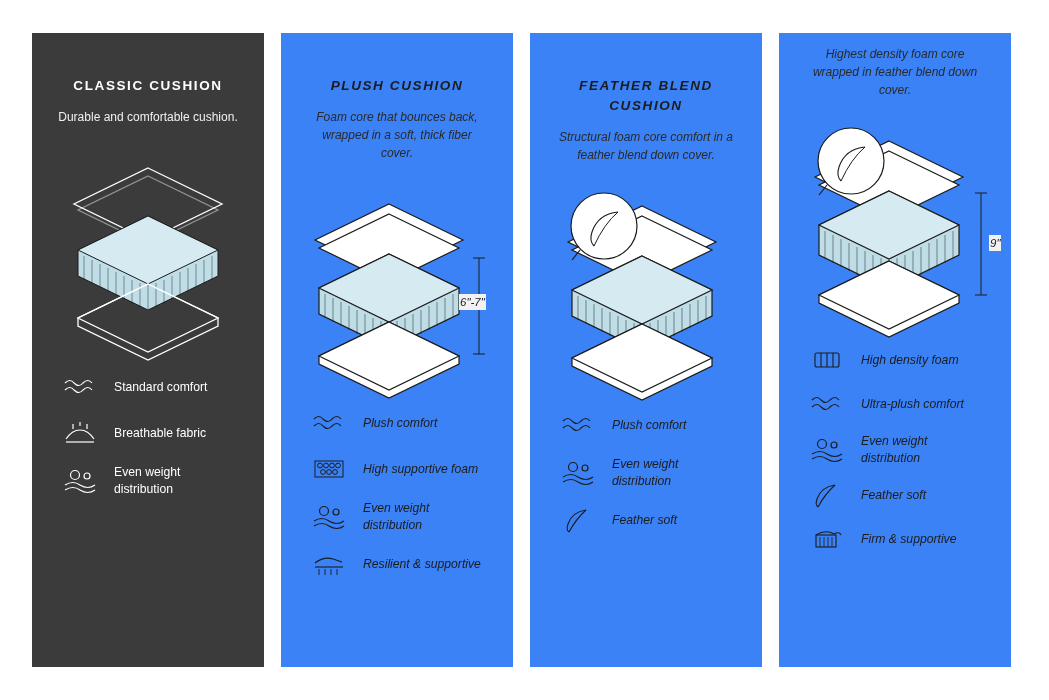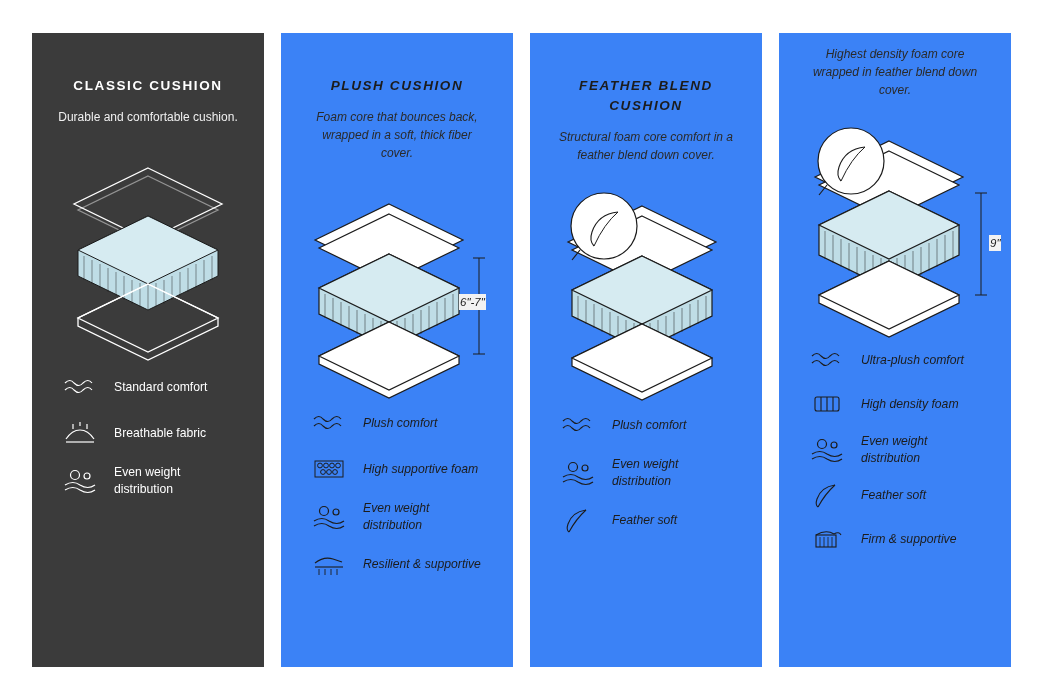--- a/index.html
+++ b/index.html
@@ -394,37 +394,37 @@
           <line x1="196" y1="84" x2="208" y2="84"></line>
           <line x1="196" y1="186" x2="208" y2="186"></line>
         </g>
       </svg>
       <span class="dim" style="left:210px; top:126px; background:#f2f2f2; padding:2px 1px;">9"</span>
     </div>
 
     <div class="features" style="gap:14px;">
       <div class="feature">
         <span class="ficon">
-          <svg width="34" height="20" viewBox="0 0 34 20" fill="none" stroke="#1c1c1c" stroke-width="1.2">
-            <path d="M2 6 q5 -5 9 0 q5 5 9 0 q5 -5 9 0"></path>
-            <path d="M2 13 q5 -5 9 0 q5 5 9 0 q5 -5 9 0"></path>
-          </svg>
-        </span>
-        <span class="flabel">Ultra-plush comfort</span>
-      </div>
-      <div class="feature">
-        <span class="ficon">
           <svg width="34" height="22" viewBox="0 0 34 22" fill="none" stroke="#1c1c1c" stroke-width="1.1">
             <rect x="5" y="4" width="24" height="14" rx="2"></rect>
             <line x1="11" y1="4" x2="11" y2="18"></line>
             <line x1="17" y1="4" x2="17" y2="18"></line>
             <line x1="23" y1="4" x2="23" y2="18"></line>
           </svg>
         </span>
         <span class="flabel">High density foam</span>
+      </div>
+      <div class="feature">
+        <span class="ficon">
+          <svg width="34" height="20" viewBox="0 0 34 20" fill="none" stroke="#1c1c1c" stroke-width="1.2">
+            <path d="M2 6 q5 -5 9 0 q5 5 9 0 q5 -5 9 0"></path>
+            <path d="M2 13 q5 -5 9 0 q5 5 9 0 q5 -5 9 0"></path>
+          </svg>
+        </span>
+        <span class="flabel">Ultra-plush comfort</span>
       </div>
       <div class="feature">
         <span class="ficon">
           <svg width="34" height="26" viewBox="0 0 34 26" fill="none" stroke="#1c1c1c" stroke-width="1.2">
             <circle cx="12" cy="7" r="4.5"></circle>
             <circle cx="24" cy="8" r="3"></circle>
             <path d="M2 17 q8 -5 15 0 q8 5 15 0"></path>
             <path d="M2 22 q8 -5 15 0 q8 5 15 0"></path>
           </svg>
         </span>

